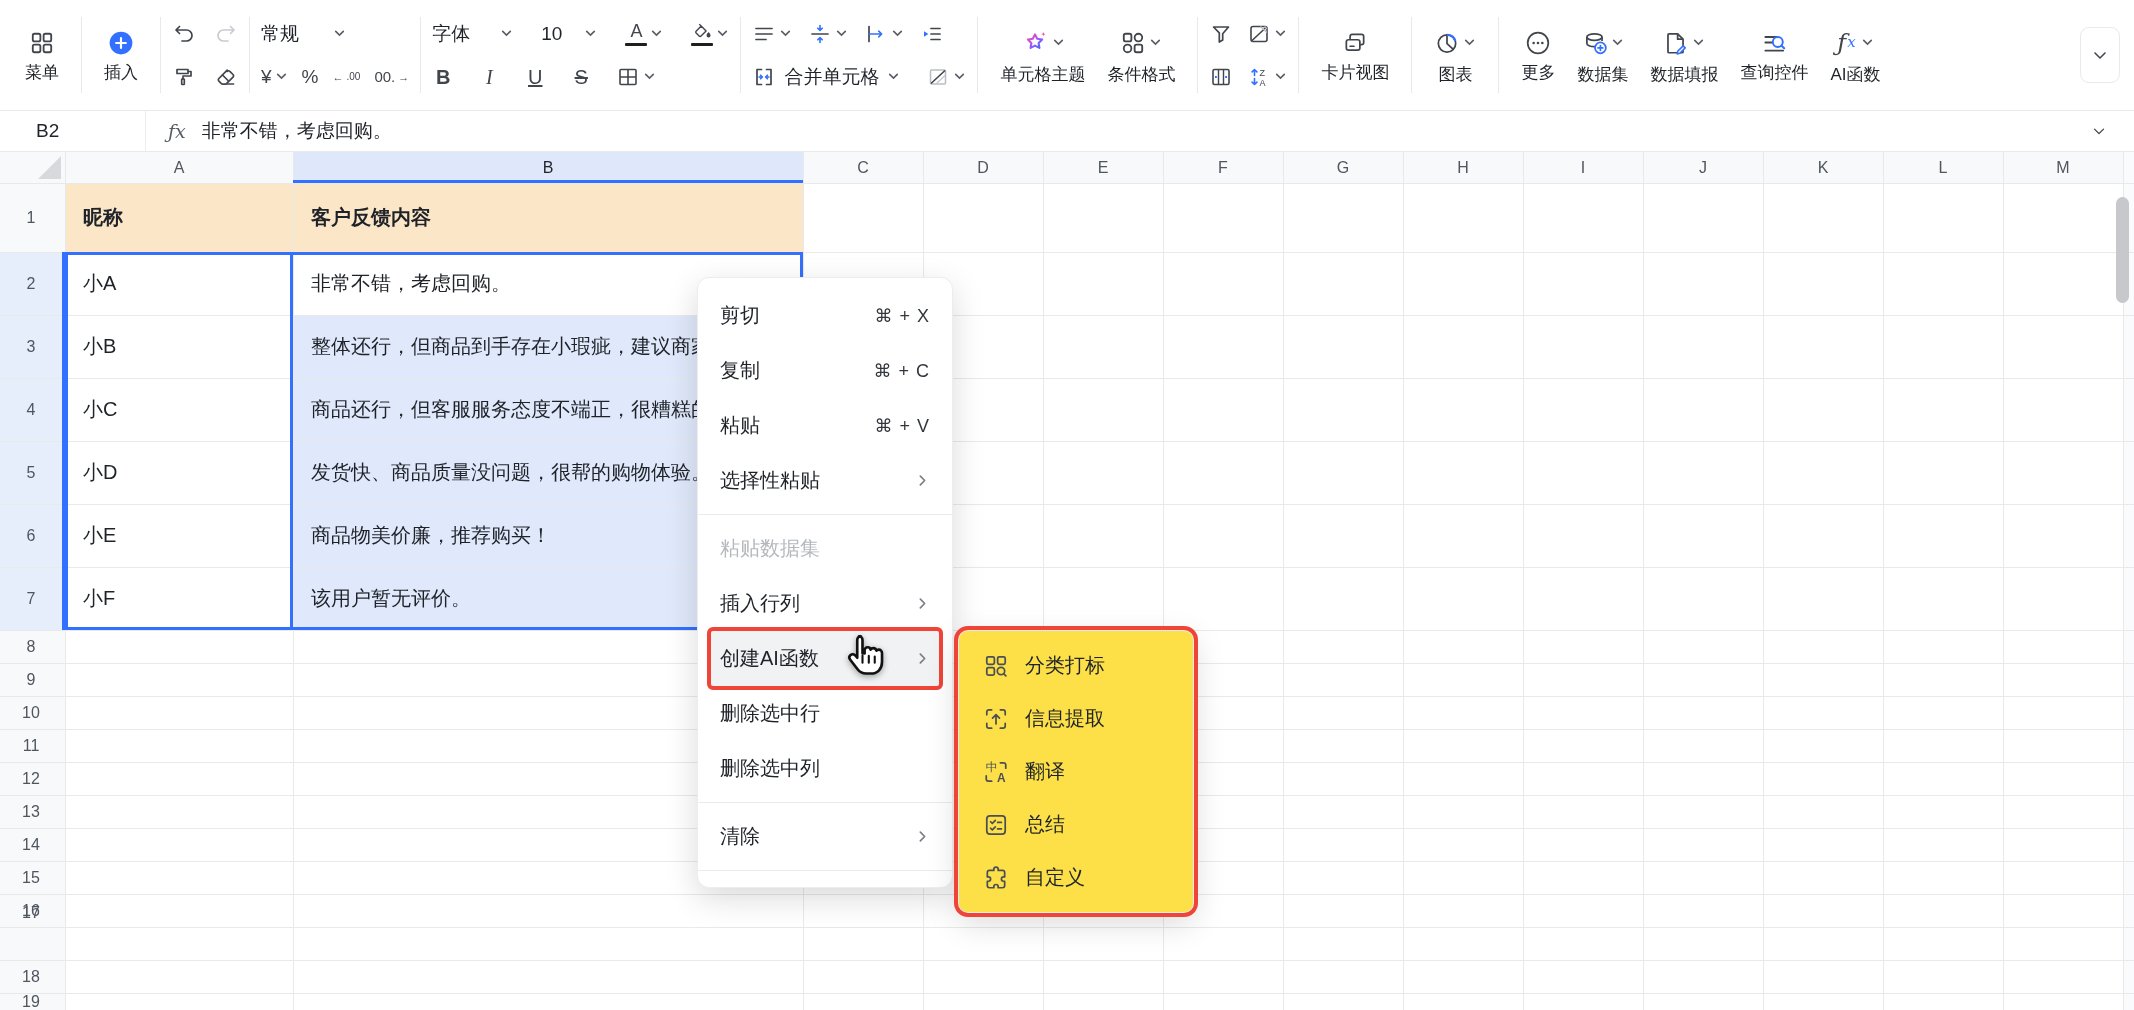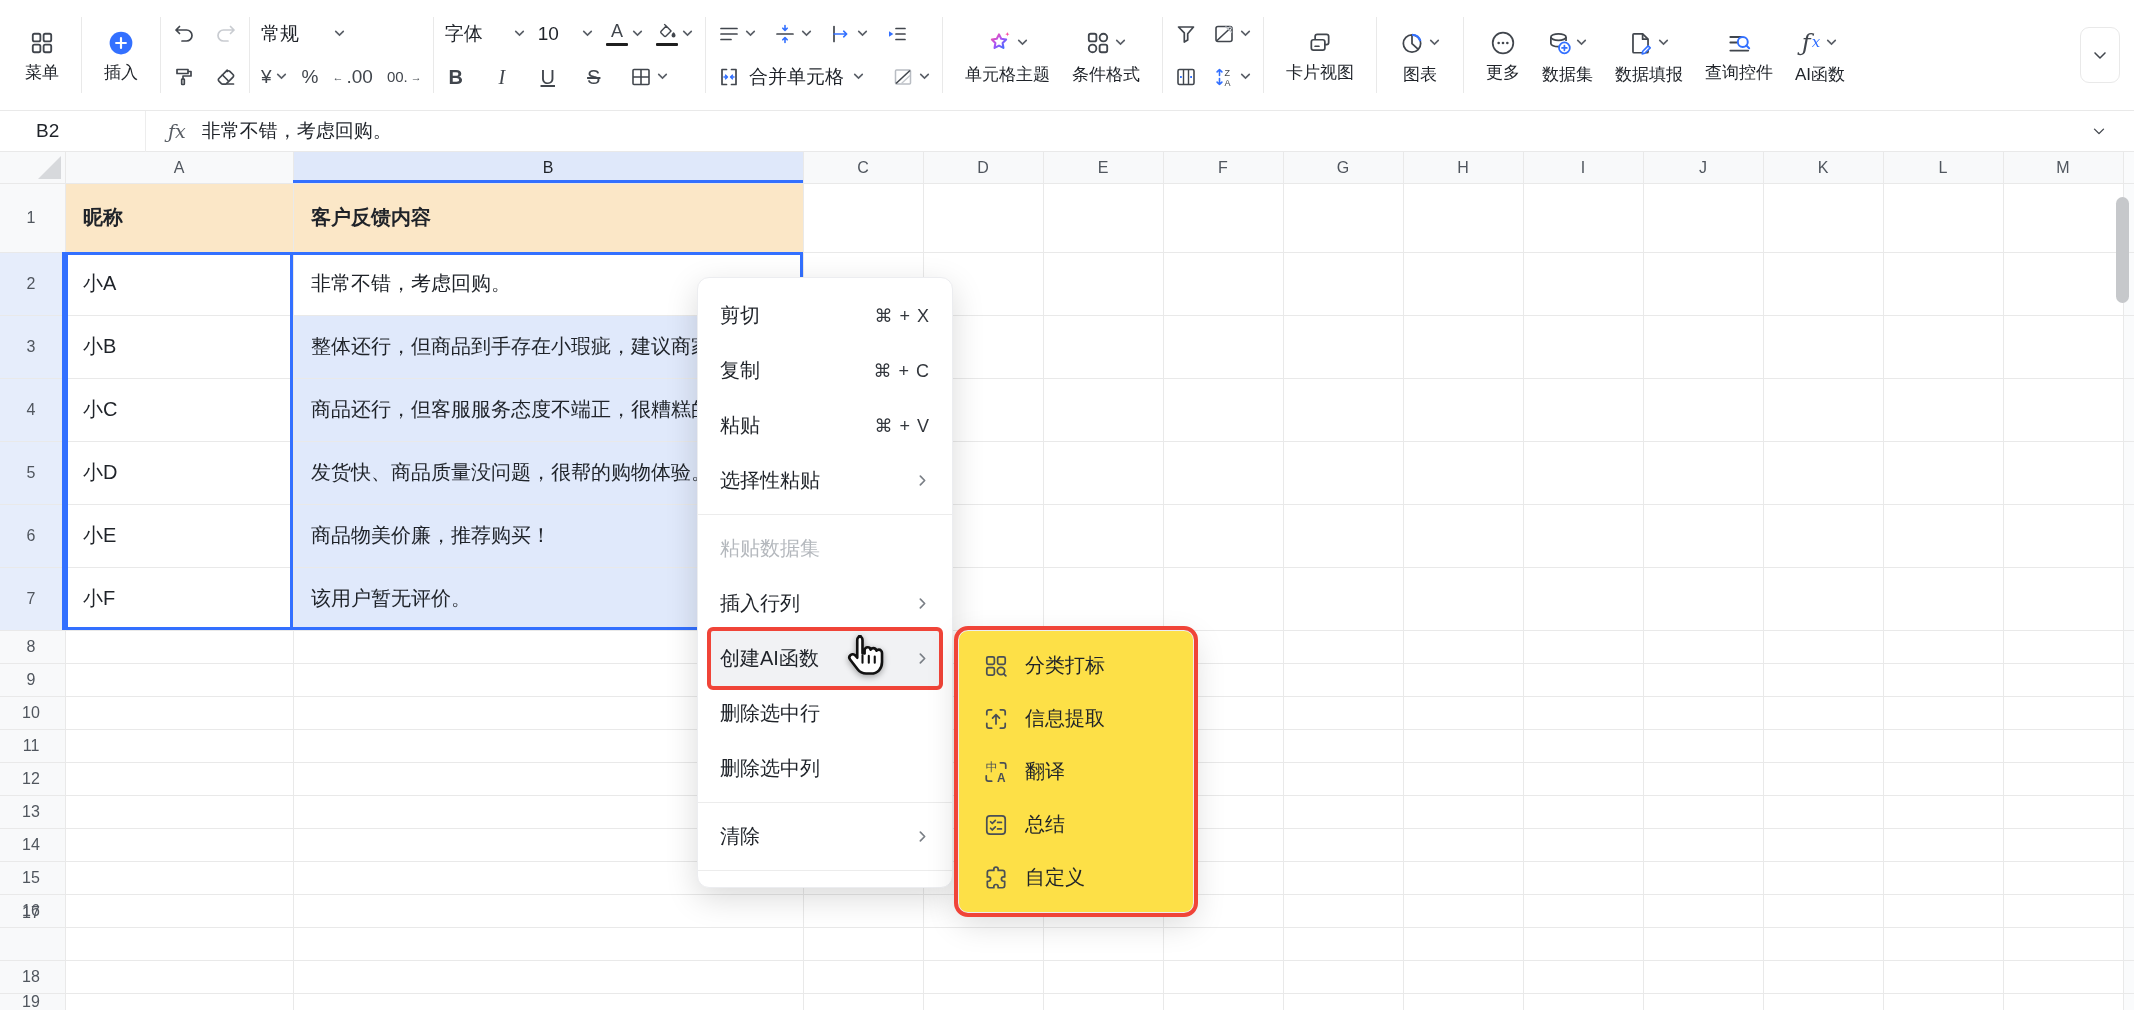--- a/index.html
+++ b/index.html
@@ -161,33 +161,33 @@
             <span class="ticon">¥</span>
             <svg width="13" height="13" viewBox="0 0 12 12" fill="none" stroke="#595e66" stroke-width="1.5" stroke-linecap="round">
               <path d="M2.5 4l3.5 3.5L9.5 4"></path>
             </svg>
           </span>
         <span class="ibtn">
             <span class="ticon">%</span>
           </span>
         <span class="ibtn">
             <span class="tinyarr">←</span>
-            <span class="ticon" style="font-size:19px;">.00</span>
+            <span class="ticon" style="font-size:10px;">.00</span>
           </span>
         <span class="ibtn">
             <span class="ticon" style="font-size:15px;">00.</span>
             <span class="tinyarr">→</span>
           </span>
       </div>
     </div>
 
     <div class="tb-div"></div>
 
     <div class="stack">
-      <div class="rowline" style="gap:12px;">
+      <div class="rowline" style="gap:28px;">
         <span class="ibtn" style="gap:30px;">
           <span class="dd-text">字体</span>
           <span>
               <svg width="13" height="13" viewBox="0 0 12 12" fill="none" stroke="#595e66" stroke-width="1.5" stroke-linecap="round">
                 <path d="M2.5 4l3.5 3.5L9.5 4"></path>
               </svg>
             </span>
         </span>
         <span class="ibtn" style="gap:22px;">
           <span class="dd-text">10</span>

